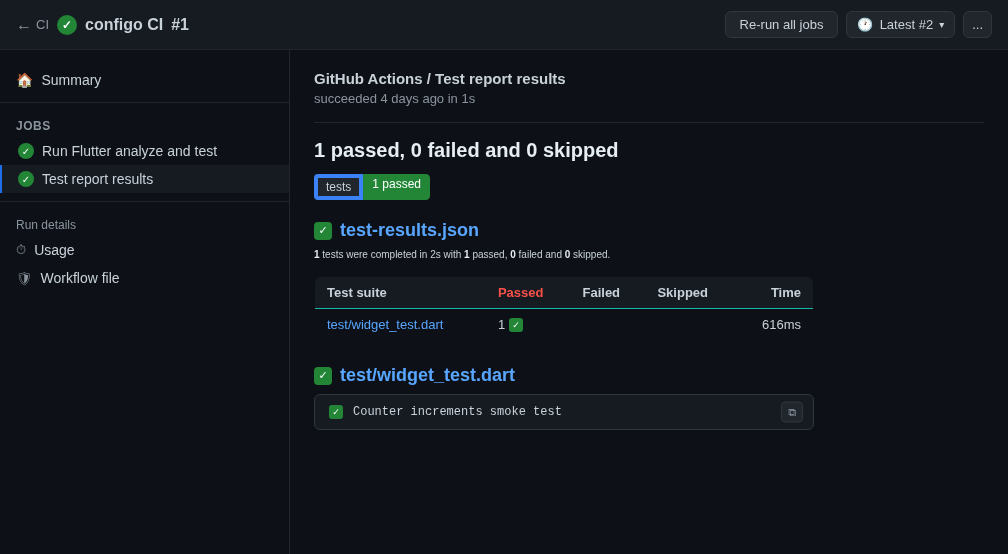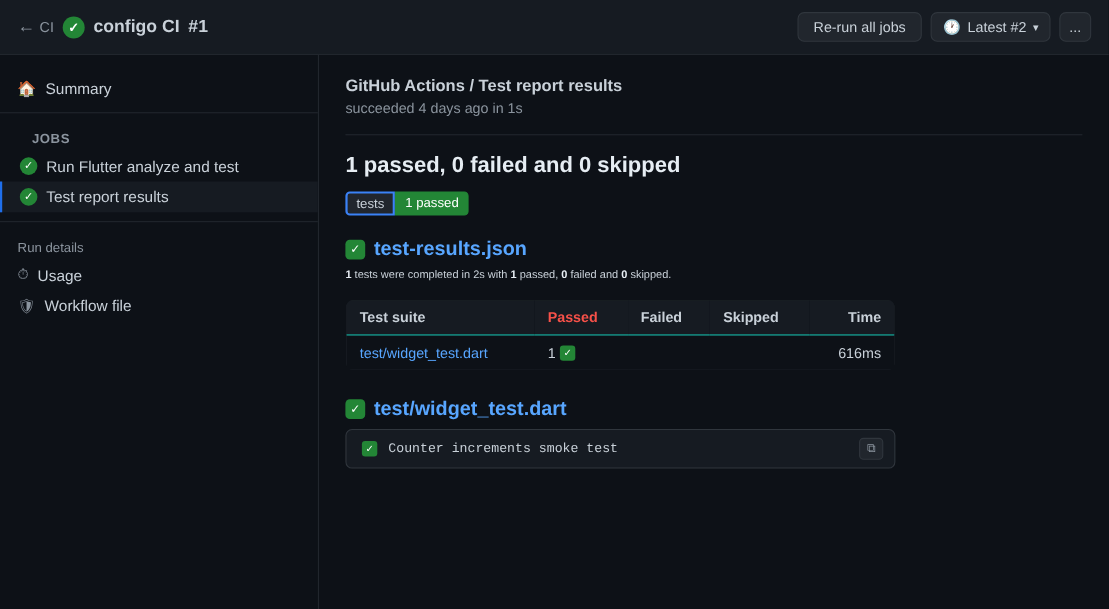--- a/index.html
+++ b/index.html
@@ -117,21 +117,20 @@
       color: #c9d1d9;
       font-size: 14px;
     }
     .sidebar-section-label {
       font-size: 12px;
       color: #8b949e;
       padding: 8px 16px 4px;
       font-weight: 600;
       text-transform: uppercase;
       letter-spacing: 0.5px;
-      margin-left: 13px;
     }
     .sidebar-job-item {
       display: flex;
       align-items: center;
       gap: 8px;
       padding: 6px 16px;
       cursor: pointer;
       color: #c9d1d9;
       font-size: 14px;
       border-left: 2px solid transparent;
@@ -178,21 +177,21 @@
       color: #e6edf3;
       margin-bottom: 12px;
     }
     .badge-row {
       display: flex;
       gap: 0;
       margin-bottom: 20px;
     }
     .badge-label {
       background: #21262d;
-      border: 2px solid #3b82f6;
+      border: 4px solid #3b82f6;
       color: #c9d1d9;
       padding: 2px 8px;
       font-size: 12px;
       border-radius: 4px 0 0 4px;
     }
     .badge-value {
       background: #238636;
       border: 1px solid #238636;
       color: #fff;
       padding: 2px 8px;

